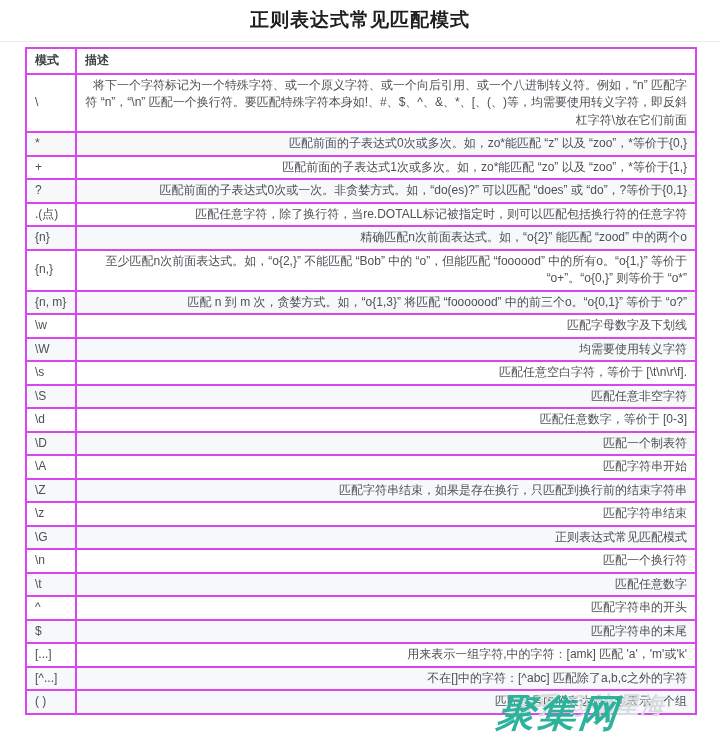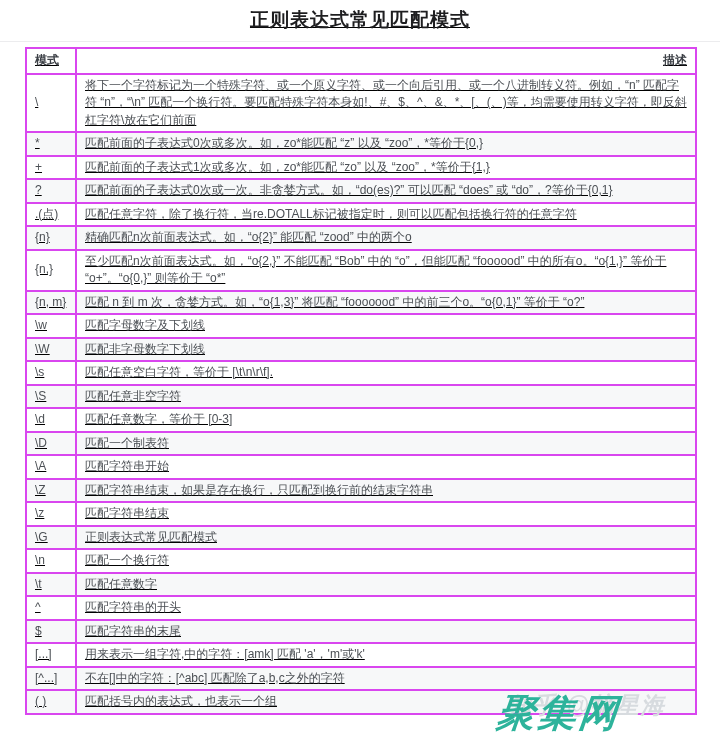--- a/index.html
+++ b/index.html
@@ -5,21 +5,20 @@
   * { box-sizing: border-box; }
   html, body { margin: 0; padding: 0; background: #ffffff; }
   body { font-family: "Liberation Sans", "DejaVu Sans", sans-serif; }
 
   .page {
     position: relative;
     width: 720px;
     height: 733px;
     background: #ffffff;
     overflow: hidden;
-    text-decoration: underline;
   }
 
   .title {
     margin: 8px 0 9px 0;
     font-size: 19px;
     font-weight: 700;
     color: #1e1e20;
     text-align: center;
     letter-spacing: 1px;
     line-height: 24px;
@@ -51,24 +50,24 @@
   }
 
   .regex-table thead th {
     font-weight: 700;
     color: #3d4147;
     padding: 3px 8px;
     background: #ffffff;
   }
 
   th.col-pattern { width: 50px; text-align: left; }
-  th.col-desc { text-align: right; }
+  th.col-desc { text-align: left; }
 
   td.pattern-cell { text-align: left; color: #4c5055; }
-  td.desc-cell { text-align: left; }
+  td.desc-cell { text-align: right; }
 
   tr.alt { background: #f7f8f9; }
 
   .wm-credit {
     position: absolute;
     left: 508px;
     top: 690px;
     z-index: 1;
     font-size: 23px;
     font-style: italic;
@@ -140,21 +139,21 @@
         <tr class="alt">
           <td class="pattern-cell">{n, m}</td>
           <td class="desc-cell">匹配 n 到 m 次，贪婪方式。如，“o{1,3}” 将匹配 “fooooood” 中的前三个o。“o{0,1}” 等价于 “o?”</td>
         </tr>
         <tr>
           <td class="pattern-cell">\w</td>
           <td class="desc-cell">匹配字母数字及下划线</td>
         </tr>
         <tr class="alt">
           <td class="pattern-cell">\W</td>
-          <td class="desc-cell">匹配非字母数字下划线</td>
+          <td class="desc-cell">均需要使用转义字符</td>
         </tr>
         <tr>
           <td class="pattern-cell">\s</td>
           <td class="desc-cell">匹配任意空白字符，等价于 [\t\n\r\f].</td>
         </tr>
         <tr class="alt">
           <td class="pattern-cell">\S</td>
           <td class="desc-cell">匹配任意非空字符</td>
         </tr>
         <tr>

